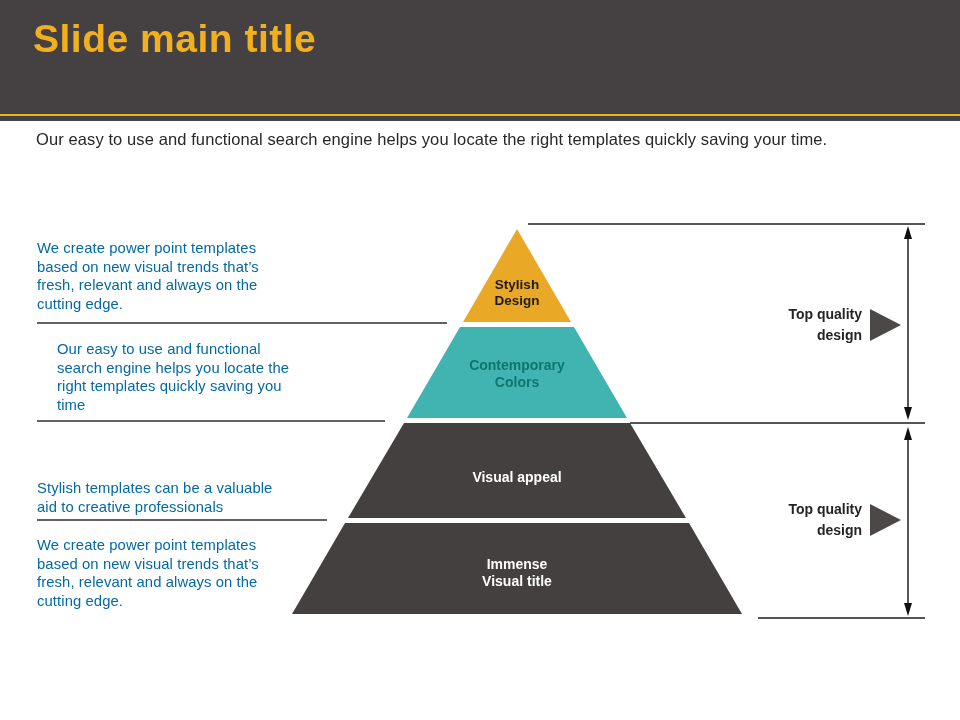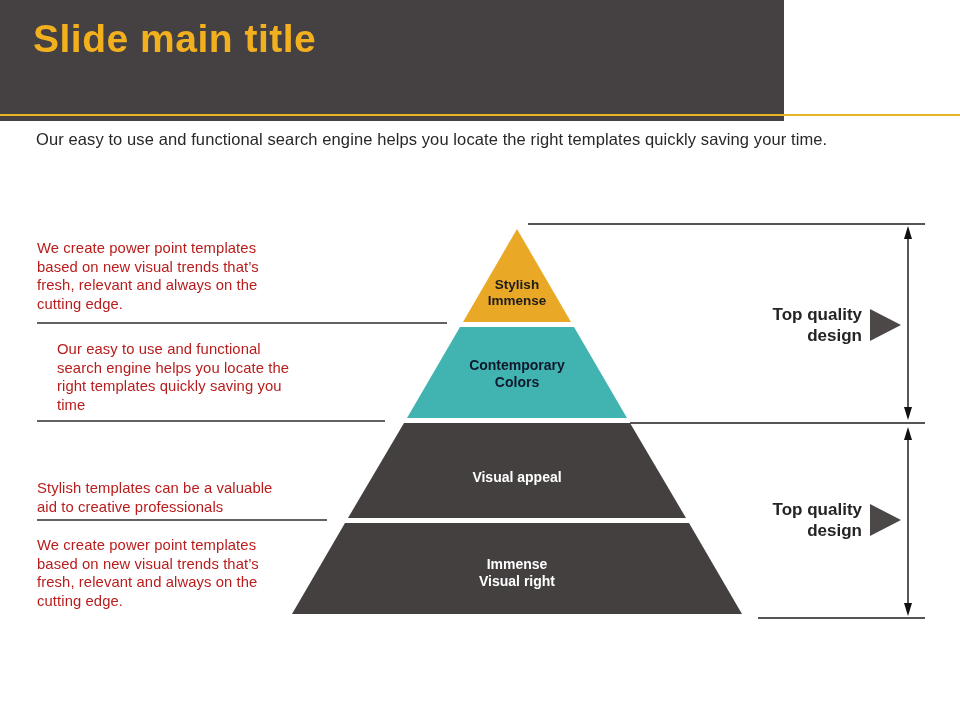--- a/index.html
+++ b/index.html
@@ -5,21 +5,21 @@
   html,body{margin:0;padding:0;}
   body{
     width:960px;height:720px;position:relative;overflow:hidden;
     background:#ffffff;
     font-family:"Liberation Sans", sans-serif;
   }
   .pre{white-space:pre-line;}
 
   
   .header{
-    position:absolute;left:0;top:0;width:784px;height:121px;
+    position:absolute;left:0;top:0;width:960px;height:121px;
     background:#454142;
   }
   .main-title{
     position:absolute;left:33px;top:17px;
     font-size:39px;font-weight:bold;color:#F2B01E;letter-spacing:.5px;
   }
   .sub-title{
     position:absolute;left:34px;top:77px;
     font-size:23px;color:#ffffff;letter-spacing:.3px;
   }
@@ -30,46 +30,46 @@
 
   
   .intro{
     position:absolute;left:36px;top:130px;width:900px;
     font-size:16.5px;color:#282828;letter-spacing:.1px;
   }
 
   
   .note{
     position:absolute;left:37px;width:330px;
-    font-size:14.8px;line-height:18.6px;color:#b91c1c;letter-spacing:.1px;
+    font-size:14.8px;line-height:18.6px;color:#0369a1;letter-spacing:.1px;
   }
   .note1{top:239px;}
   .note2{top:340px;margin-left:20px;}
   .note3{top:479px;}
   .note4{top:536px;}
 
   
   .diagram{
     position:absolute;left:0;top:0;width:960px;height:720px;
   }
 
   
   .pyr-label{
     position:absolute;left:517px;transform:translateX(-50%);
     text-align:center;font-weight:bold;width:220px;
   }
   .pyr-label.l1{top:277px;font-size:13.5px;line-height:16px;color:#1c1c1c;}
-  .pyr-label.l2{top:357px;font-size:14px;line-height:17px;color:#0f172a;}
+  .pyr-label.l2{top:357px;font-size:14px;line-height:17px;color:#0f766e;}
   .pyr-label.l3{top:469px;font-size:14px;line-height:17px;color:#ffffff;}
   .pyr-label.l4{top:556px;font-size:14px;line-height:17px;color:#ffffff;}
 
   
   .callout{
     position:absolute;left:700px;width:162px;text-align:right;
-    font-size:17px;font-weight:bold;line-height:21px;color:#262323;
+    font-size:14px;font-weight:bold;line-height:21px;color:#262323;
   }
   .callout.c1{top:304px;}
   .callout.c2{top:499px;}
 </style>
 </head>
 <body>
 
 <div class="header">
   <div class="main-title">Slide main title</div>
   <div class="header-line"></div>
@@ -117,23 +117,23 @@
     <line x1="908" y1="437" x2="908" y2="606" stroke="#111111" stroke-width="1.4"></line>
     <polygon points="908,427 904,440 912,440" fill="#111111"></polygon>
     <polygon points="908,616 904,603 912,603" fill="#111111"></polygon>
   </g>
 
   <polygon points="870,309 901,325 870,341" fill="#4D4848"></polygon>
   <polygon points="870,504 901,520 870,536" fill="#4D4848"></polygon>
 </svg>
 
 <div class="pyr-label l1 pre">Stylish
-Immense</div>
+Design</div>
 <div class="pyr-label l2 pre">Contemporary
 Colors</div>
 <div class="pyr-label l3 pre">Visual appeal</div>
 <div class="pyr-label l4 pre">Immense
-Visual right</div>
+Visual title</div>
 
 <div class="callout c1 pre">Top quality
 design</div>
 <div class="callout c2 pre">Top quality
 design</div>
 
 </body></html>

